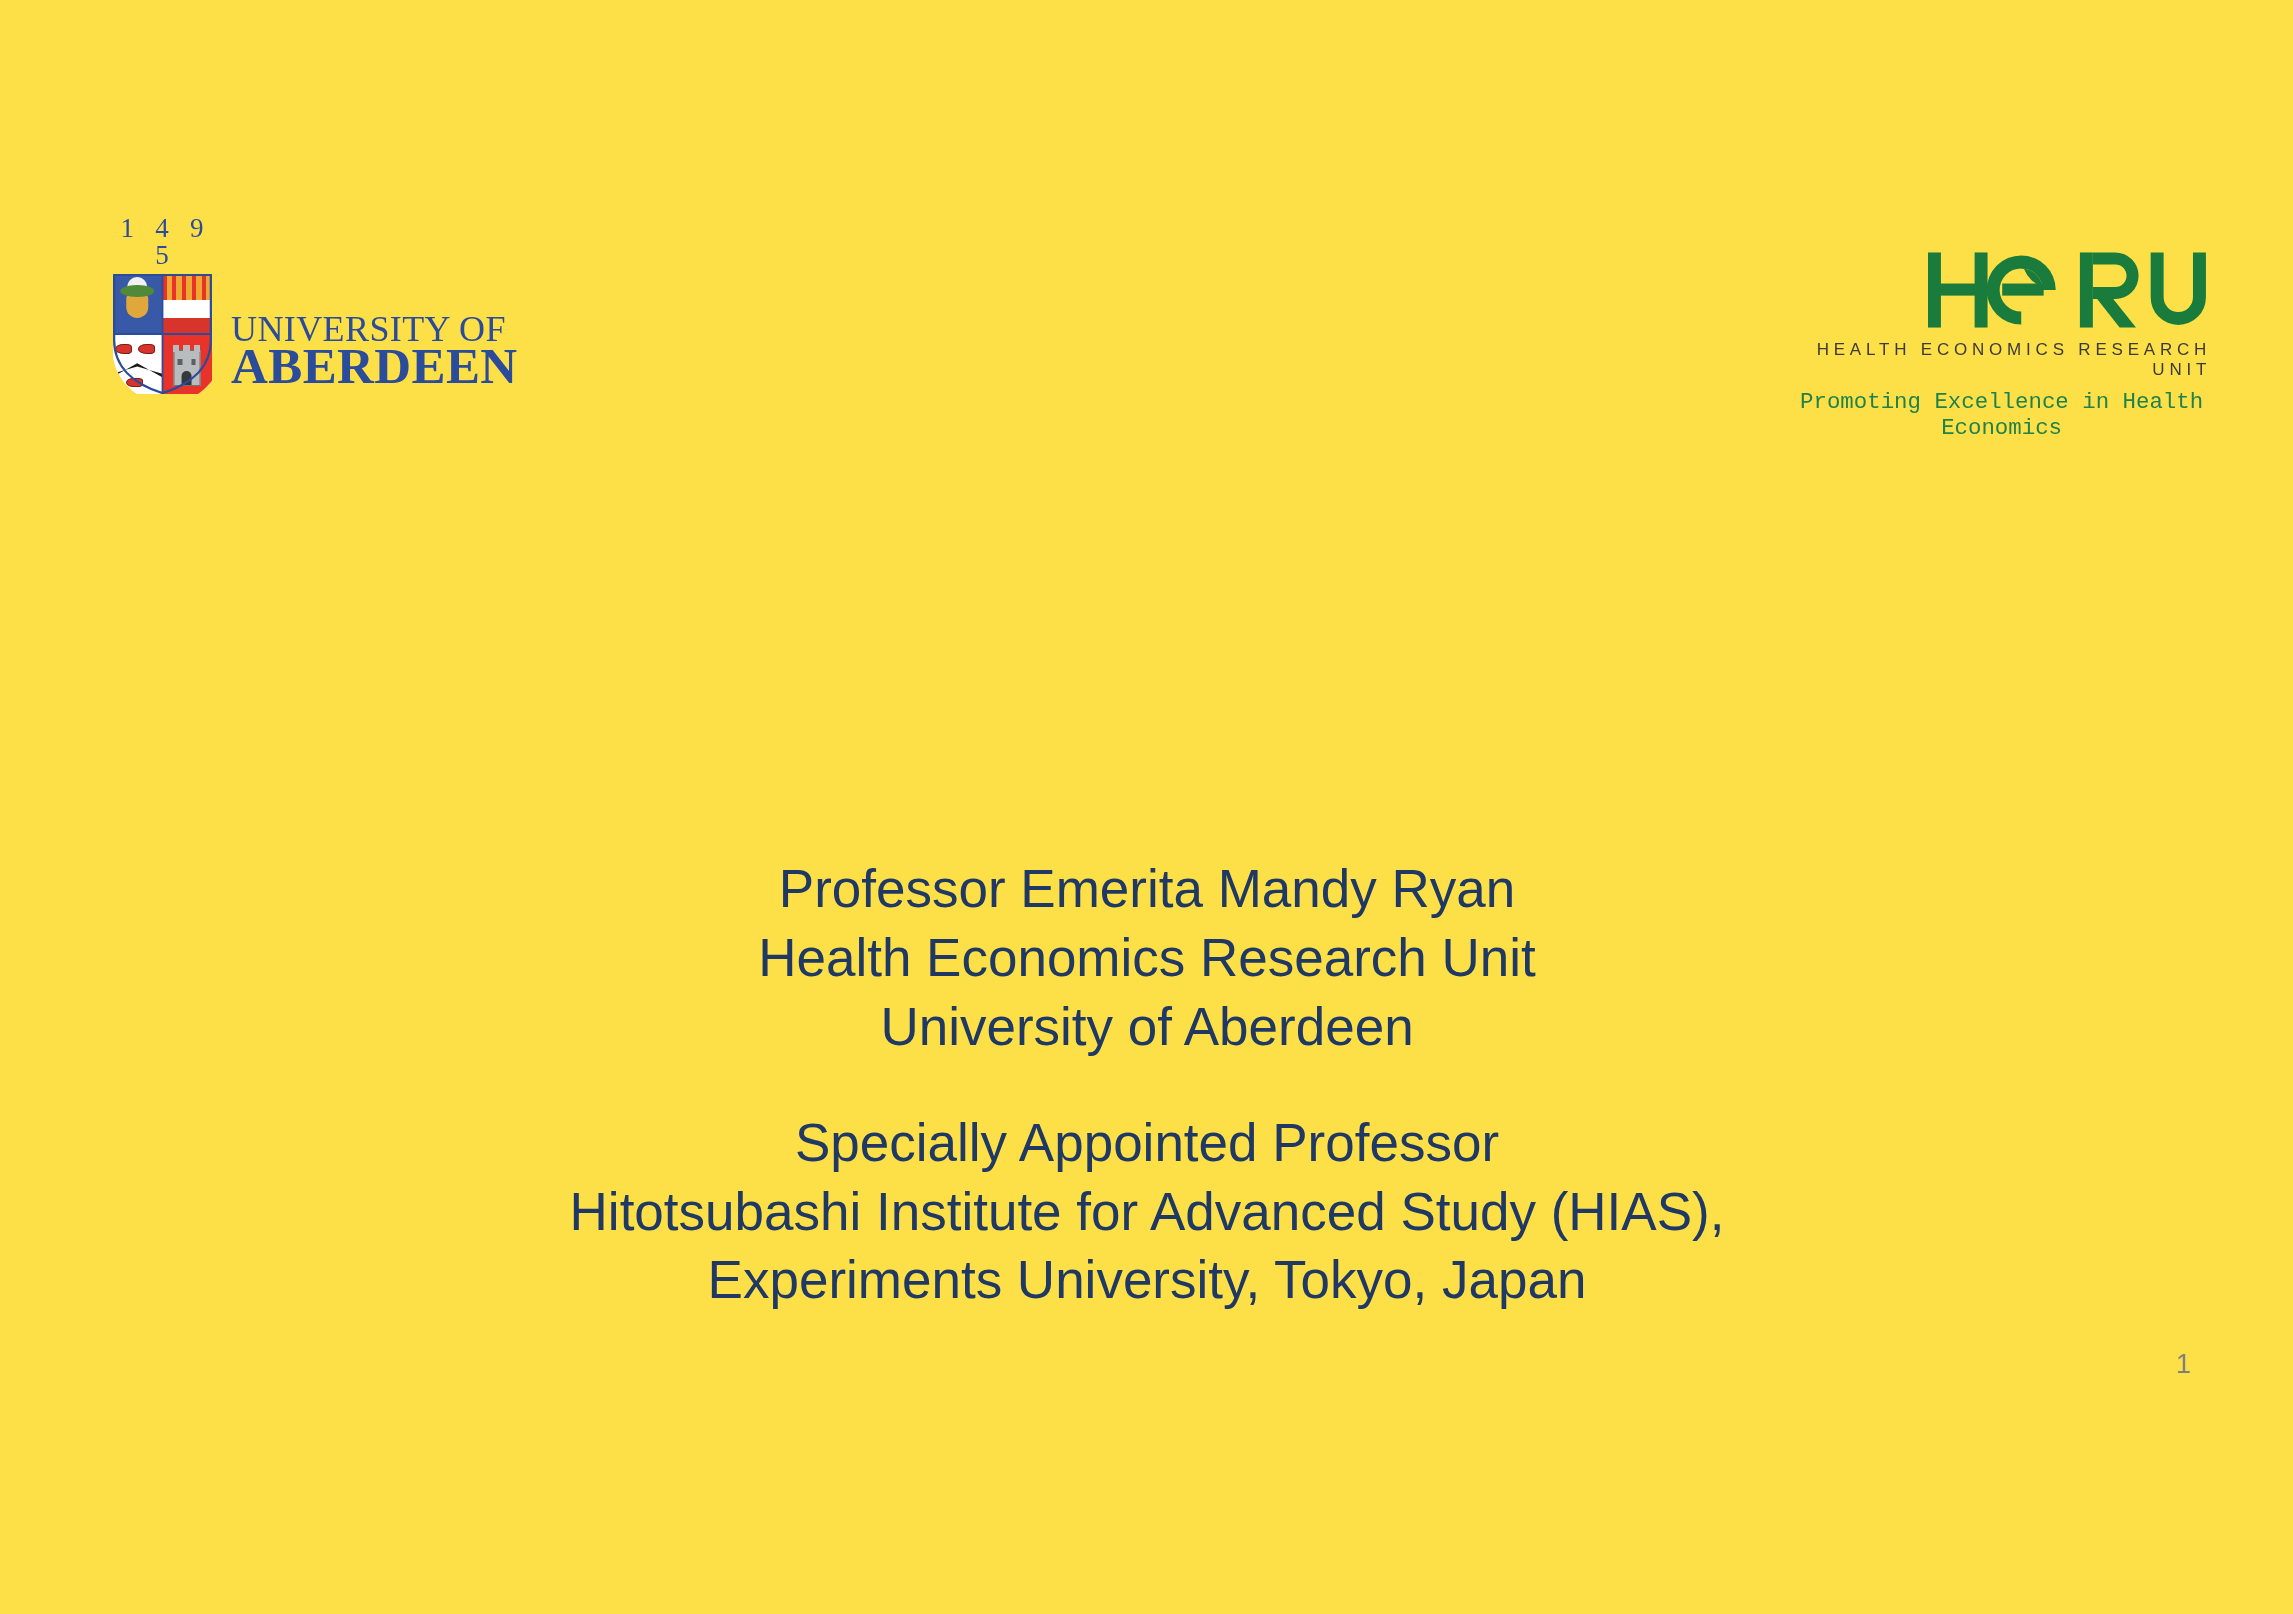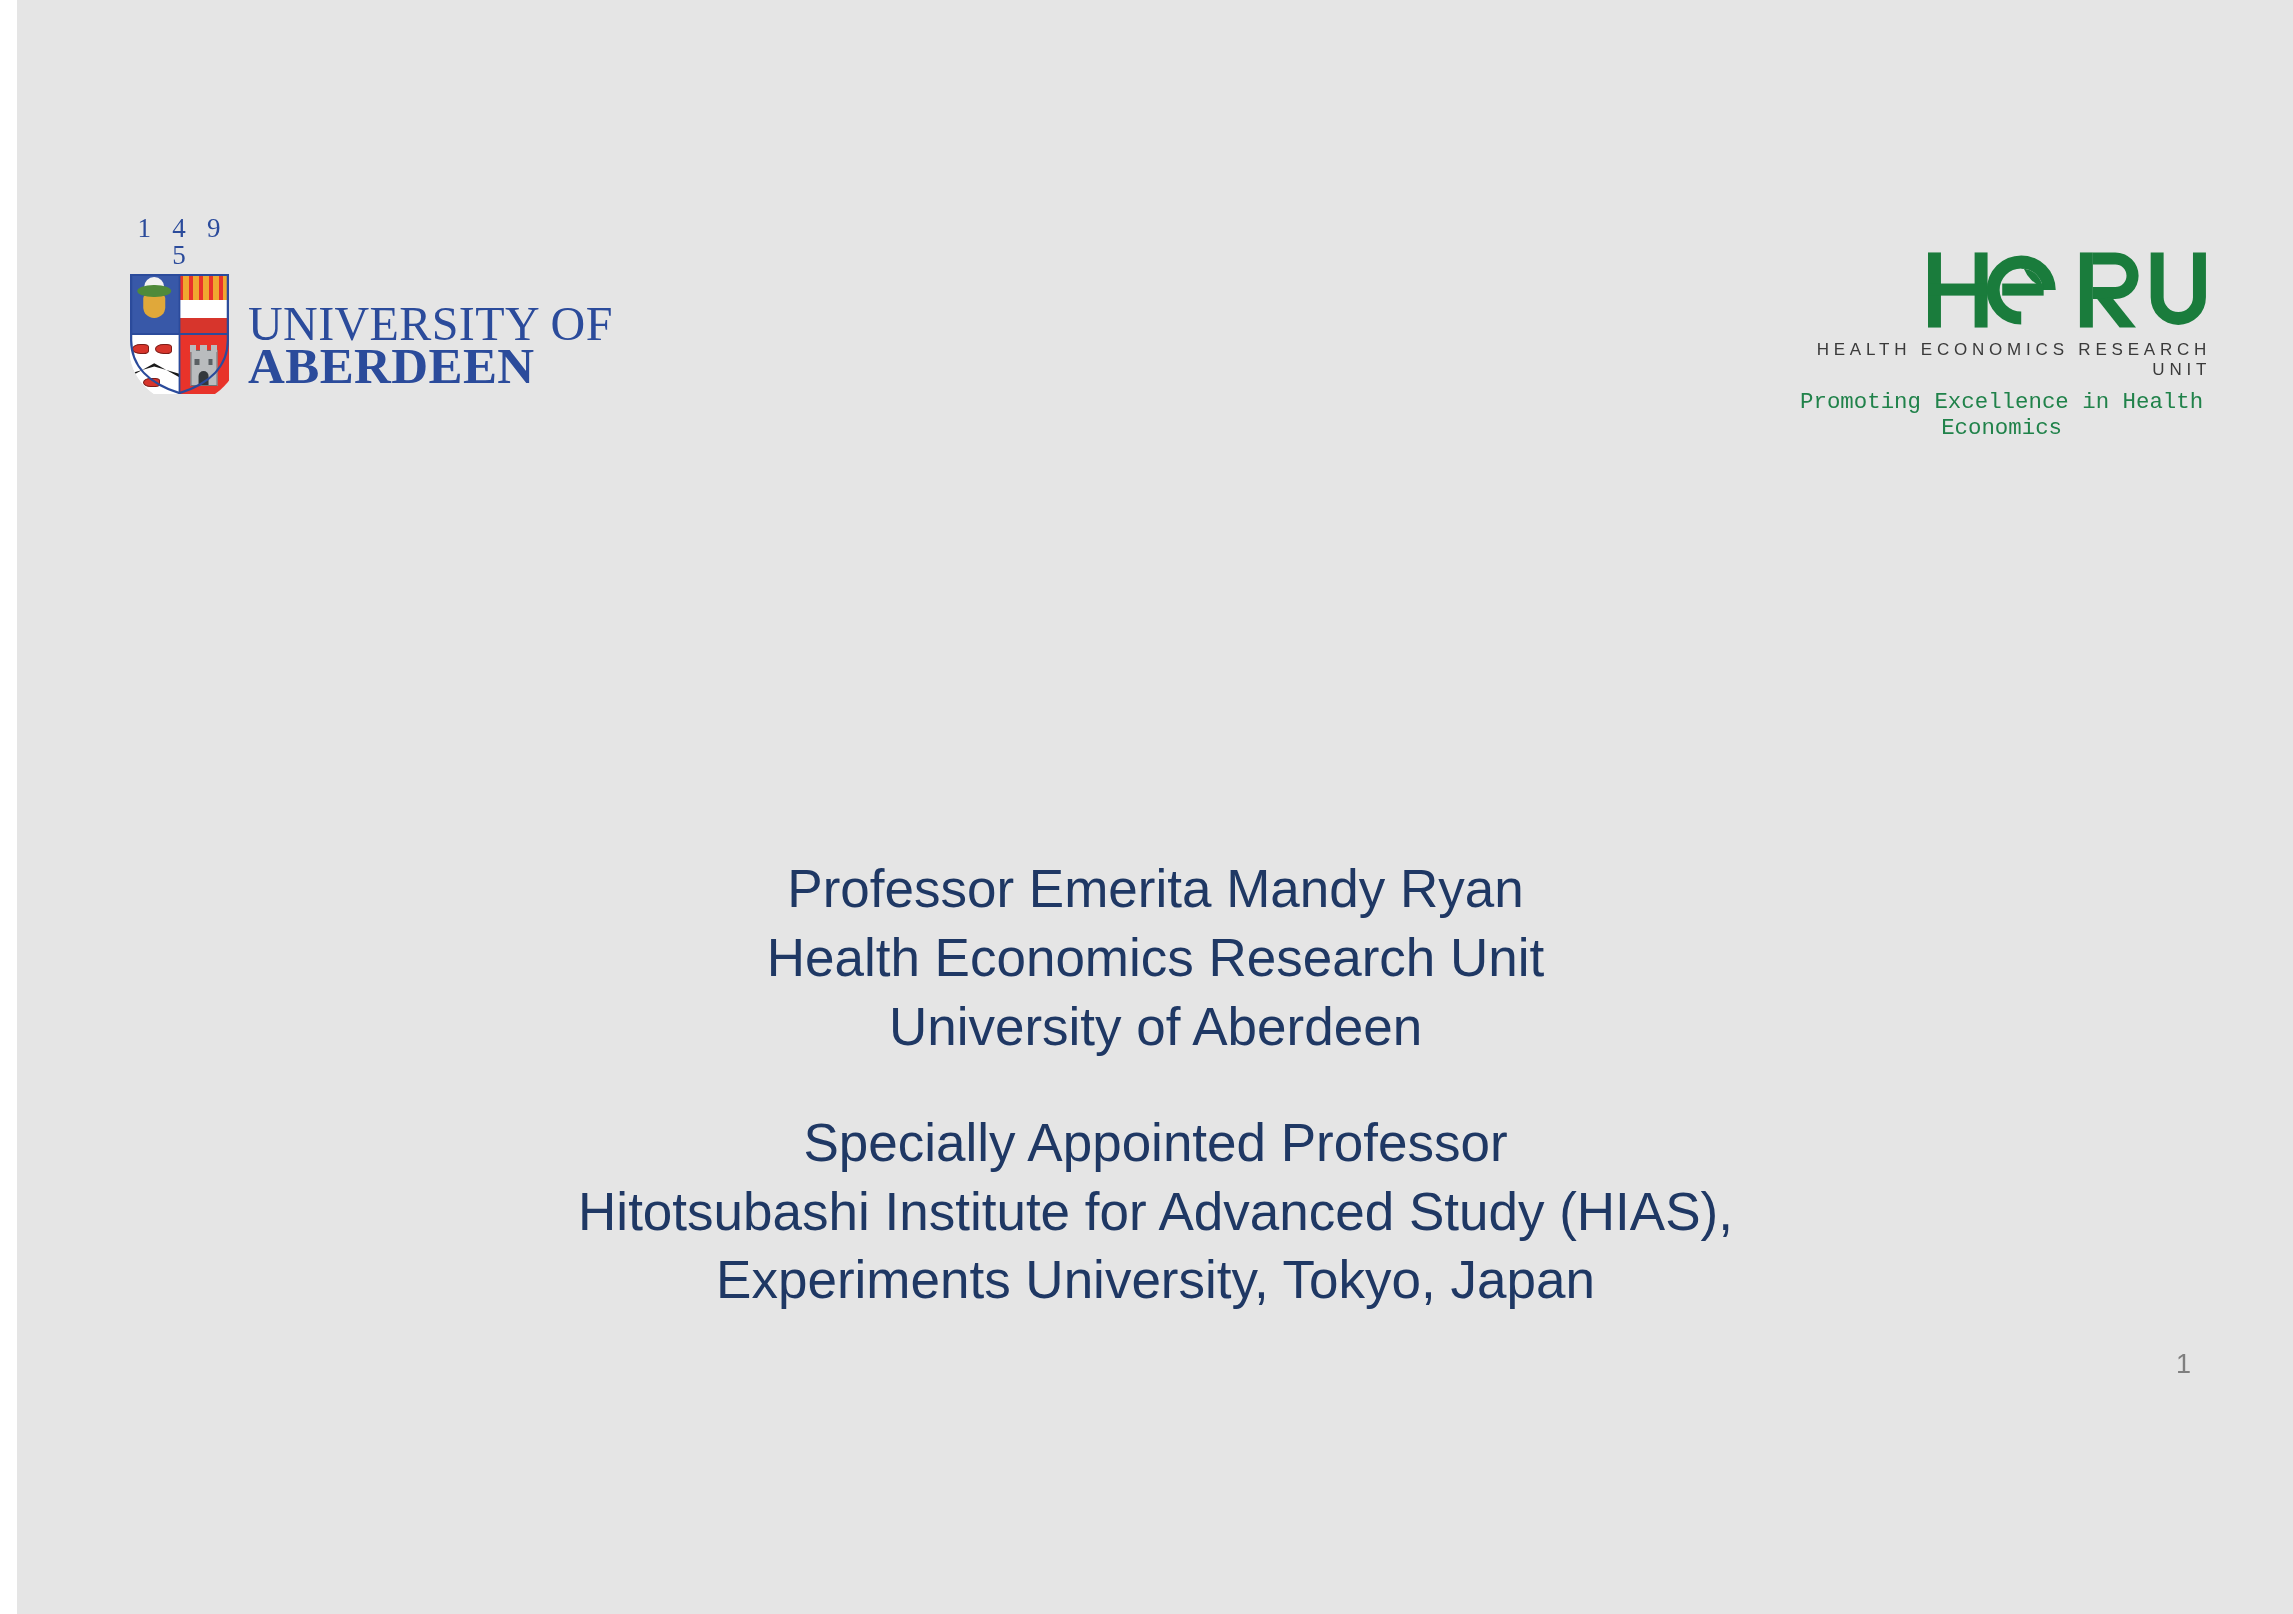--- a/index.html
+++ b/index.html
@@ -12,22 +12,21 @@
     width:2294px;
     height:1615px;
     position:relative;
     font-family:"Liberation Sans", sans-serif;
     overflow:hidden;
   }
 
   .slide {
     position:absolute;
     inset:0;
-    background:#e5e5e5;
-    margin-left:17px;
+    background:#fde047;
   }
 
   
   .aberdeen-logo {
     position:absolute;
     left:109px;
     top:215px;
     display:flex;
     align-items:flex-end;
     gap:16px;
@@ -158,21 +157,21 @@
   .shield-outline svg { display:block; width:99px; height:120px; }
 
   .wordmark {
     display:flex;
     flex-direction:column;
     line-height:0.94;
     padding-bottom:3.6px;
   }
   .wm-line1 {
     font-family:"Liberation Serif", serif;
-    font-size:48px;
+    font-size:36px;
     letter-spacing:0.4px;
     color:#2b4b9b;
     font-weight:400;
   }
   .wm-line2 {
     font-family:"Liberation Serif", serif;
     font-size:51px;
     font-weight:700;
     letter-spacing:0.4px;
     color:#2b4b9b;

